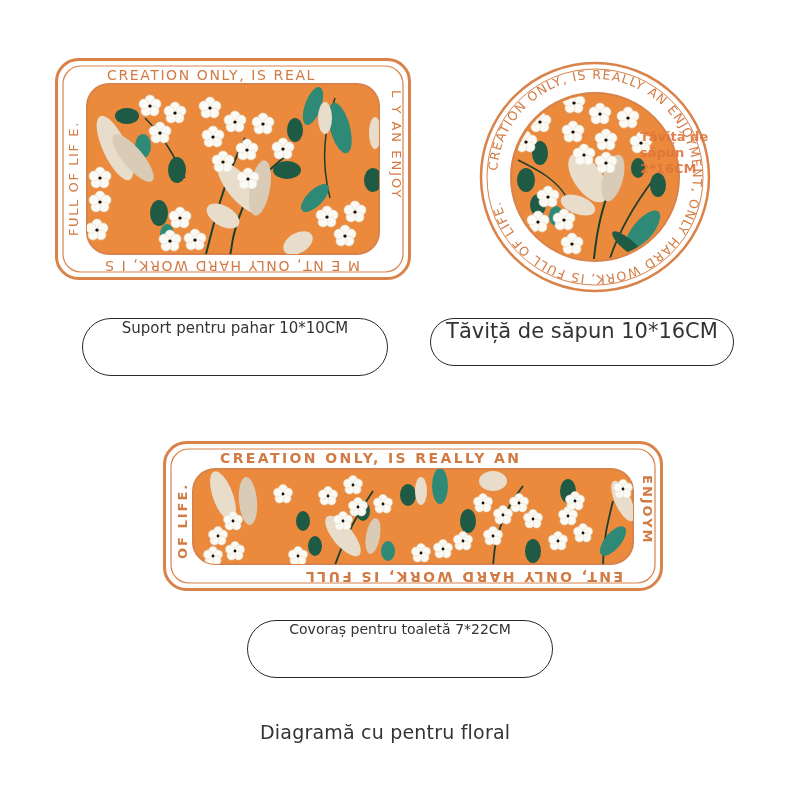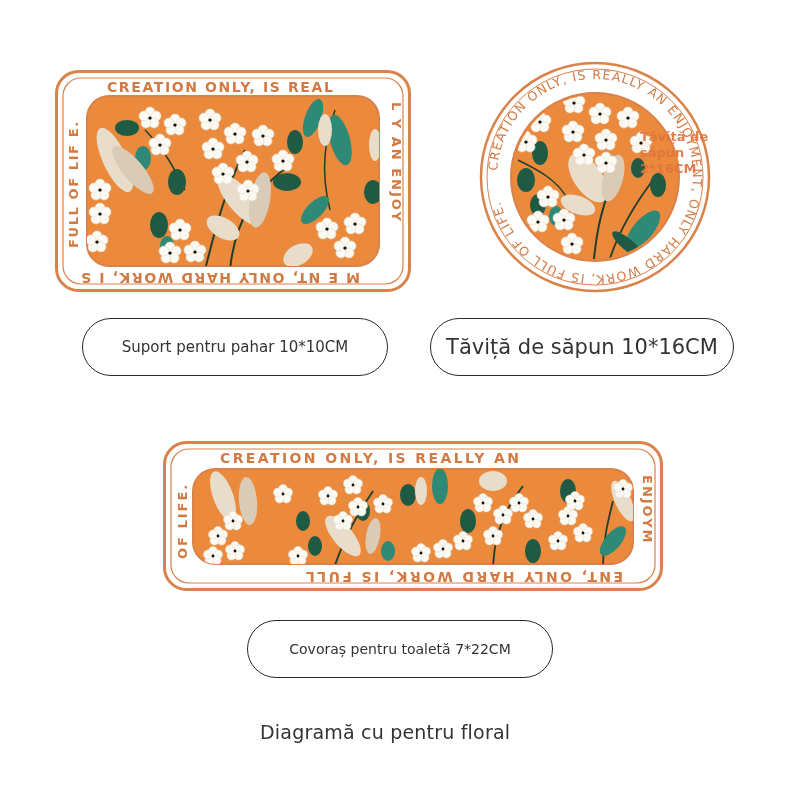--- a/index.html
+++ b/index.html
@@ -1,26 +1,26 @@
 <!DOCTYPE html>
 <html><head>
 <meta charset="utf-8">
 <style>
   html, body { margin:0; padding:0; }
   body { width:800px; height:800px; background:#ffffff; position:relative; overflow:hidden; font-family:"DejaVu Sans", sans-serif; }
   .abs { position:absolute; }
-  .pill { position:absolute; border:1.3px solid #2a2a2a; border-radius:30px; background:#fff; display:flex; align-items:center; justify-content:center; color:#333; box-sizing:border-box; }
+  .pill { position:absolute; border:1.3px solid #2a2a2a; border-radius:30px; background:#fff; display:flex; align-items:flex-start; justify-content:center; color:#333; box-sizing:border-box; }
   .caption { position:absolute; color:#333; font-size:19px; letter-spacing:0.2px; }
   .overlay-label { position:absolute; color:#e0733a; font-size:13px; line-height:16px; text-align:left; opacity:0.9;font-weight:bold; }
   svg text { font-family:"DejaVu Sans", sans-serif; }
 </style>
 </head>
 <body>
 
-<div class="abs" style="left:55px;top:70px;width:356px;height:222px;font-weight:bold;">
+<div class="abs" style="left:55px;top:58px;width:356px;height:222px;">
   <svg width="356" height="222" viewBox="0 0 356 222">
     <defs>
       <clipPath id="clipA">
           <rect x="32" y="26" width="292" height="170" rx="22"></rect>
         </clipPath>
     </defs>
     <rect x="1.5" y="1.5" width="353" height="219" rx="22" fill="#fff" stroke="#d9824a" stroke-width="3"></rect>
     <rect x="8" y="8" width="340" height="206" rx="18" fill="none" stroke="#d9824a" stroke-width="1.2"></rect>
     <rect x="32" y="26" width="292" height="170" rx="22" fill="#eb8a3c" stroke="#d9824a" stroke-width="2"></rect>
     <g clip-path="url(#clipA)">
@@ -375,21 +375,21 @@
 </div>
 <div class="overlay-label" style="left:640px;top:129px;width:80px;">
   <div>Tăviță de</div>
   <div>săpun</div>
   <div>2*16CM</div>
 </div>
 
 <div class="pill" style="left:82px;top:318px;width:306px;height:58px;font-size:15px;">
   <span>Suport pentru pahar 10*10CM</span>
 </div>
-<div class="pill" style="left:430px;top:318px;width:304px;height:58px;font-size:21px;">
+<div class="pill" style="left:430px;top:318px;width:304px;height:48px;font-size:21px;">
   <span>Tăviță de săpun 10*16CM</span>
 </div>
 
 <div class="abs" style="left:163px;top:441px;width:500px;height:150px;font-weight:bold;">
   <svg width="500" height="150" viewBox="0 0 500 150">
     <defs>
       <clipPath id="clipC">
           <rect x="30" y="28" width="440" height="95" rx="22"></rect>
         </clipPath>
     </defs>

